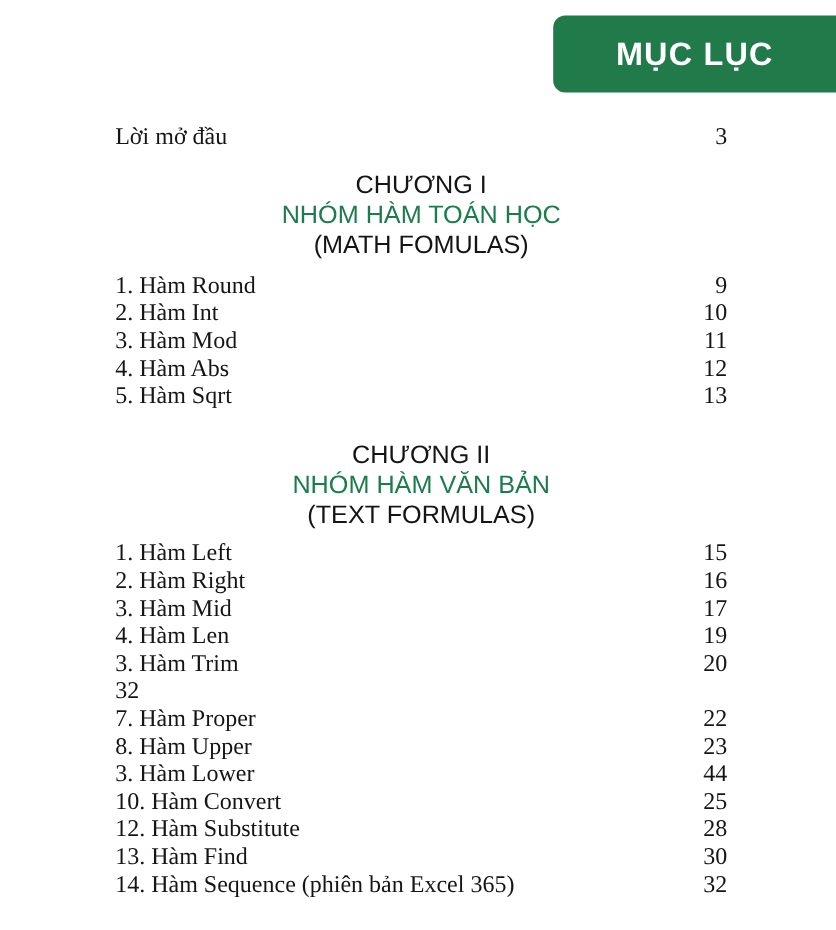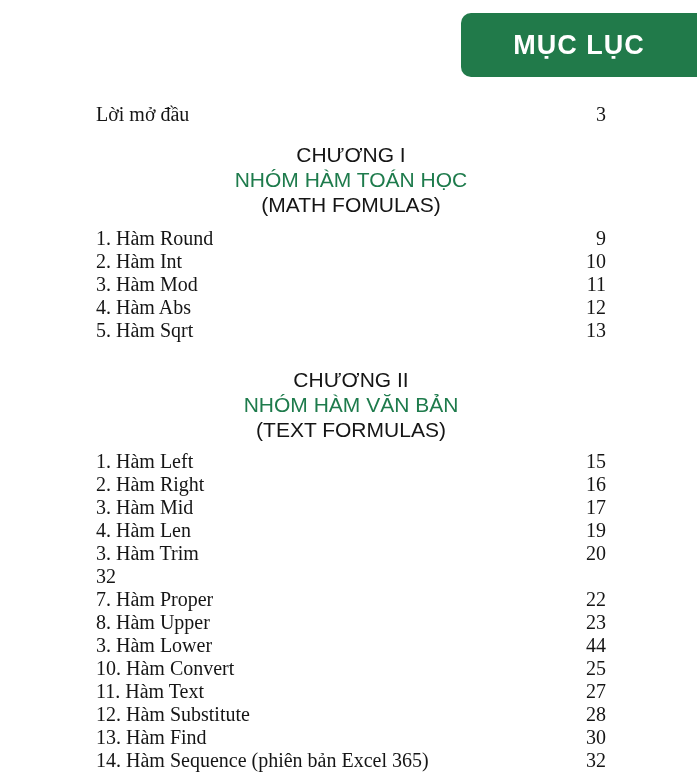--- a/index.html
+++ b/index.html
@@ -139,24 +139,20 @@
       </div>
       <div class="toc-row">
         <span class="label">3. Hàm Lower</span>
         <span class="pagenum">44</span>
       </div>
       <div class="toc-row">
         <span class="label">10. Hàm Convert</span>
         <span class="pagenum">25</span>
       </div>
       <div class="toc-row">
-        <span class="label">11. Hàm Text</span>
-        <span class="pagenum">27</span>
-      </div>
-      <div class="toc-row">
         <span class="label">12. Hàm Substitute</span>
         <span class="pagenum">28</span>
       </div>
       <div class="toc-row">
         <span class="label">13. Hàm Find</span>
         <span class="pagenum">30</span>
       </div>
       <div class="toc-row">
         <span class="label">14. Hàm Sequence (phiên bản Excel 365)</span>
         <span class="pagenum">32</span>

